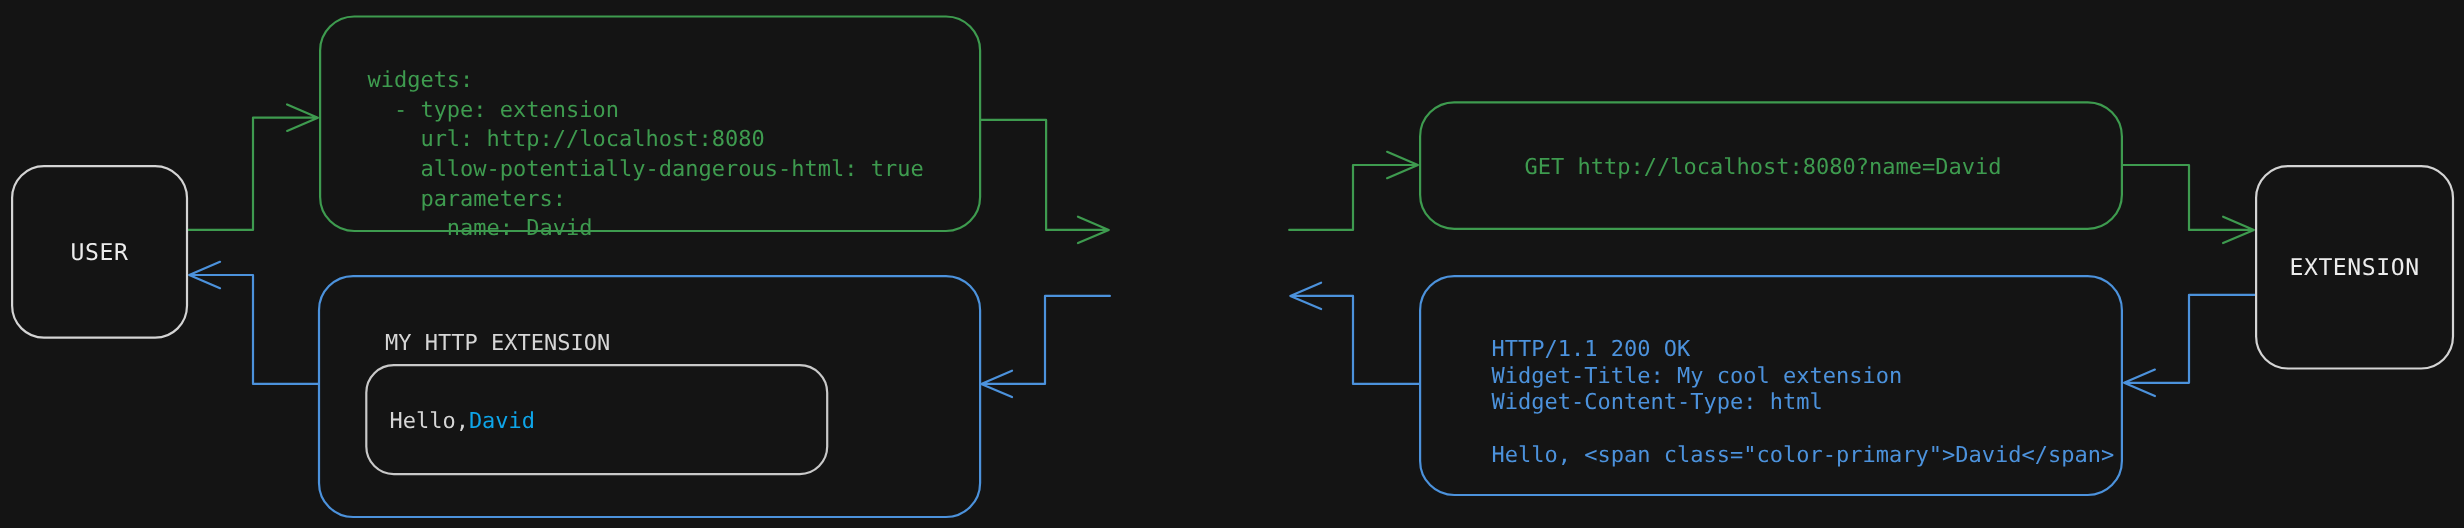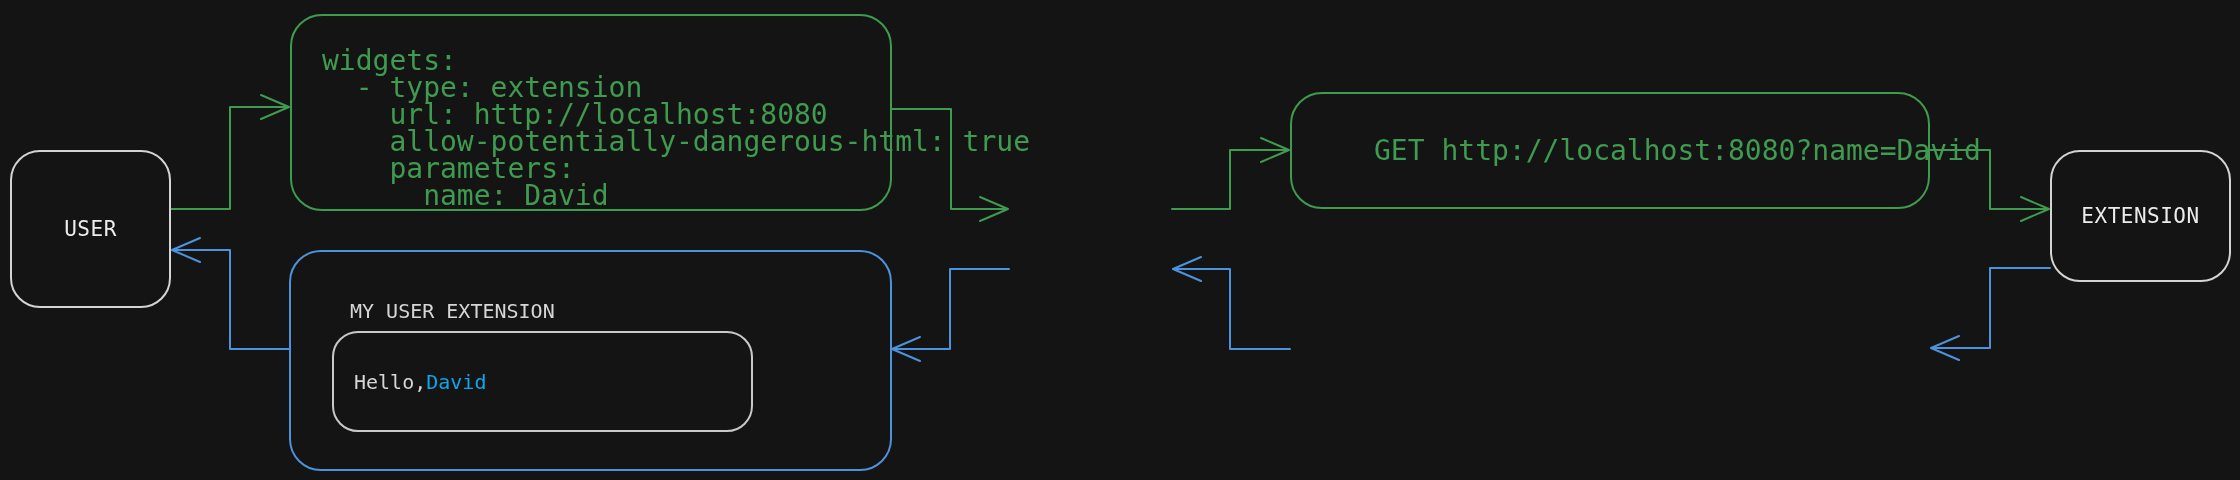--- a/index.html
+++ b/index.html
@@ -10,21 +10,21 @@
   .canvas *{box-sizing:border-box;}
   svg.wires{position:absolute;left:0;top:0;width:2240px;height:480px;}
   .node{
     position:absolute;border:2px solid #d4d4d4;border-radius:30px;
     display:flex;align-items:center;justify-content:center;
     color:#ececec;font-size:21px;letter-spacing:.5px;background:#141414;
   }
   .codebox{position:absolute;border-radius:32px;background:#141414;}
   .codebox.green{border:2px solid #3e9b4f;color:#3e9b4f;}
   .codebox.blue{border:2px solid #4c92dc;color:#4c92dc;}
-  .codebox pre{margin:0;font-family:inherit;font-size:28px;white-space:pre;}
+  .codebox pre{margin:12px;font-family:inherit;font-size:20px;white-space:pre;}
   .config-box pre{padding:31px 0 0 30px;line-height:27px;}
   .request-box{display:flex;align-items:center;padding-left:30px;}
   .request-box pre{padding-left:52px;line-height:20px;}
   .response-box pre{padding:41px 0 0 52px;line-height:24px;}
   .widget-box{position:absolute;border:2px solid #4c92dc;border-radius:32px;background:#141414;}
   .widget-title{
     position:absolute;left:59px;top:47px;color:#d6d6d6;font-size:20px;white-space:pre;
   }
   .widget-frame{
     position:absolute;left:41px;top:79px;width:421px;height:101px;
@@ -54,39 +54,46 @@
       <path d="M1009 269 H950 V349 H894 M920 337 L892 349 L920 361"></path>
       <path d="M289 349 H230 V250 H174 M200 238 L172 250 L200 262"></path>
     </g>
   </svg>
 
   <div class="node" style="left:10px;top:150px;width:161px;height:158px;">
     <span>USER</span>
   </div>
 
 
-  <div class="node" style="left:2050px;top:150px;width:181px;height:132px;">
+  <div class="node" style="left:2050px;top:150px;width:181px;height:186px;">
     <span>EXTENSION</span>
   </div>
 
   <div class="codebox green config-box" style="left:290px;top:14px;width:602px;height:197px;">
     <pre>widgets:
   - type: extension
     url: http://localhost:8080
     allow-potentially-dangerous-html: true
     parameters:
       name: David</pre>
   </div>
 
   <div class="codebox green request-box" style="left:1290px;top:92px;width:640px;height:117px;">
     <pre>GET http://localhost:8080?name=David</pre>
   </div>
 
+  <div class="codebox blue response-box" style="left:1290px;top:250px;width:640px;height:201px;">
+    <pre>HTTP/1.1 200 OK
+Widget-Title: My cool extension
+Widget-Content-Type: html
+
+Hello, &lt;span class="color-primary"&gt;David&lt;/span&gt;</pre>
+  </div>
 
   <div class="widget-box" style="left:289px;top:250px;width:603px;height:221px;">
-    <div class="widget-title">MY USER EXTENSION</div>
+    <div class="widget-title">MY HTTP EXTENSION</div>
     <div class="widget-frame">
       <span>Hello, </span>
         <span class="name-accent">David</span>
     </div>
   </div>
 
 </div>
 
 </body></html>

